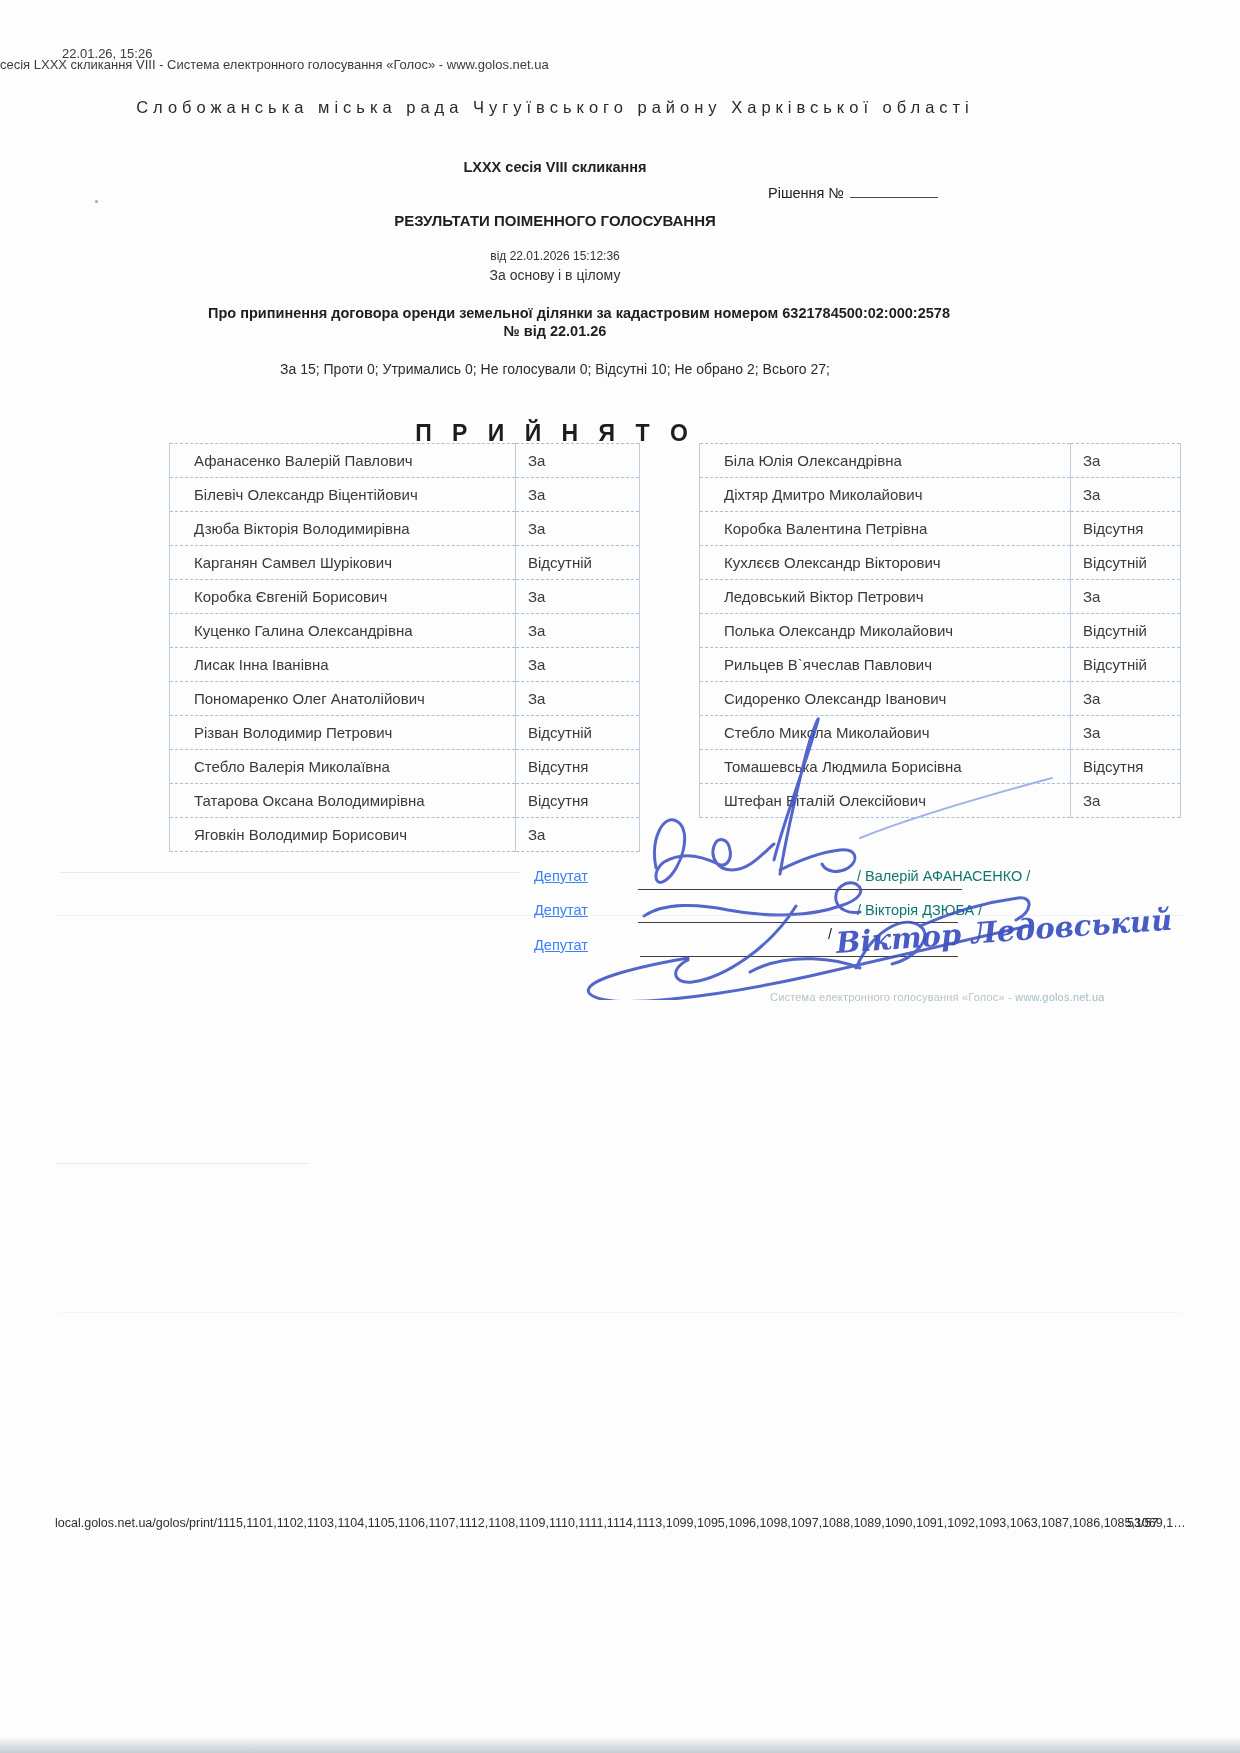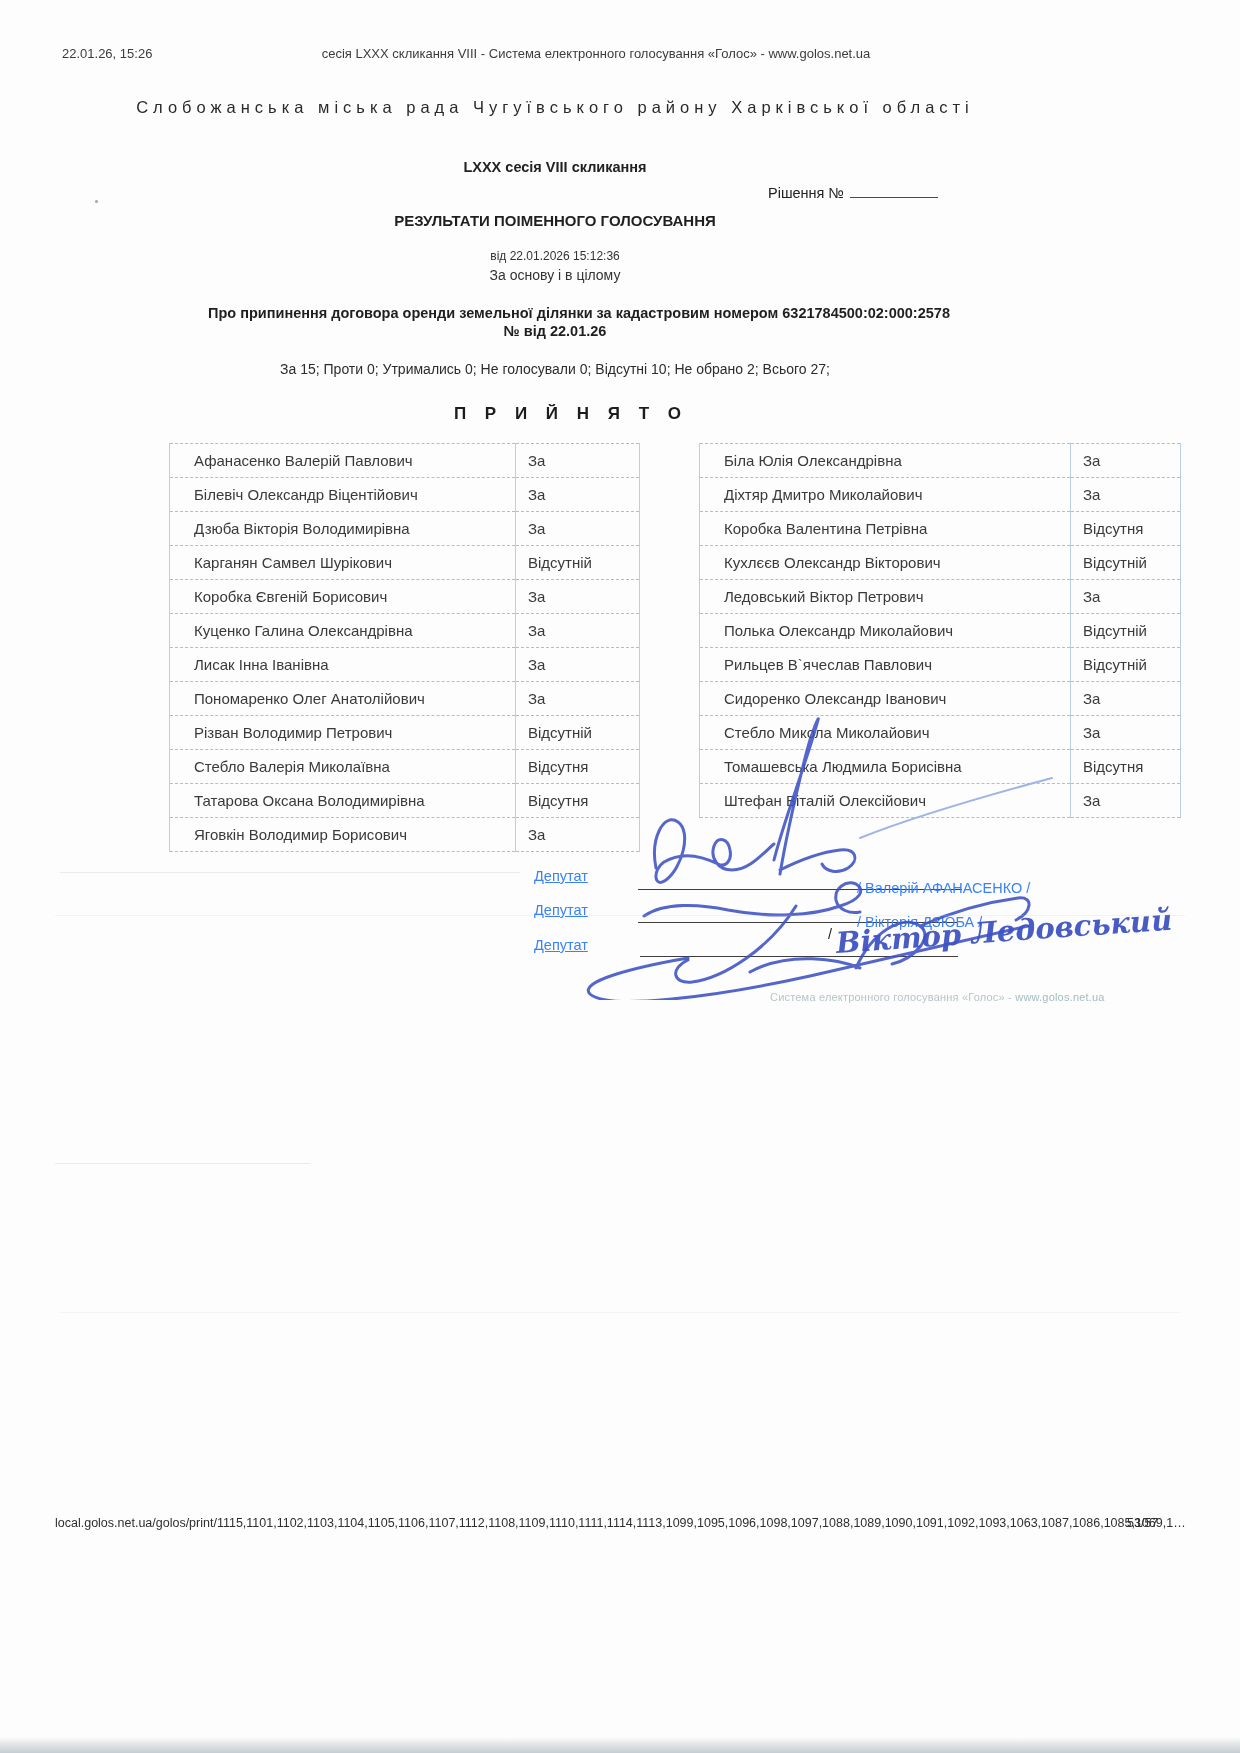--- a/index.html
+++ b/index.html
@@ -14,37 +14,37 @@
   .council-title { top:98px; font-size:16.5px; letter-spacing:5px; color:#2a2a2a; white-space:nowrap; }
   .session { top:159px; font-weight:bold; font-size:14.5px; color:#222; }
   .decision { left:768px; top:184px; font-size:14.5px; color:#222; }
   .decision-line { display:inline-block; width:88px; border-bottom:1.5px solid #4a4a4a; height:13px; margin-left:6px; }
   .heading { top:212px; font-weight:bold; font-size:15px; color:#1f1f1f; }
   .dt { top:249px; font-size:12px; }
   .basis { top:267px; font-size:14px; }
   .subject1 { top:305px; font-weight:bold; font-size:14.5px; color:#1f1f1f;padding-left:24px; }
   .subject2 { top:323px; font-weight:bold; font-size:14.5px; color:#1f1f1f; }
   .totals { top:361px; font-size:14px; color:#2c2c2c; }
-  .result { top:404px; font-weight:bold; font-size:17px; letter-spacing:7px; color:#1d1d1d;margin-left:16px; }
+  .result { top:420px; font-weight:bold; font-size:23px; letter-spacing:7px; color:#1d1d1d; }
 
   table.votes { border-collapse:collapse; table-layout:fixed;margin-left:32px; }
   table.votes td {
     height:31px; font-size:15px; color:#3a3a3a; vertical-align:middle;
     border-top:1px dashed #a6c2d8; border-bottom:1px dashed #a6c2d8;
     border-left:1px solid #bccfe1; border-right:1px solid #bccfe1;
     overflow:hidden; white-space:nowrap;
   }
   td.name-cell { padding-left:24px; }
   td.vote-cell { padding-left:12px; }
   #left-table { left:137px; top:443px; width:470px; }
   #right-table { left:667px; top:443px; width:481px; }
 
   .sig-label { font-size:14.5px; color:#3b82f6;text-decoration:underline; }
   .sig-line { border-bottom:1.4px solid #3e3e3e; height:1px; }
-  .sig-name { font-size:14.5px; color:#3b82f6; white-space:nowrap;margin-top:12px; }
+  .sig-name { font-size:14.5px; color:#0f766e; white-space:nowrap; }
   .handwritten {
     font-family:"DejaVu Serif", serif; font-style:italic; font-weight:bold;
     font-size:29px; color:#3a4fc0; opacity:.92;
     transform:rotate(-4deg); transform-origin:left center; display:inline-block;
   }
   .hw-slash { font-size:14.5px; color:#222; margin-right:4px; vertical-align:top; }
 
   .watermark { left:770px; top:991px; font-size:11px; color:#b6c4c7; letter-spacing:.2px; }
   .watermark .wm-url { color:#a1bcc2; }
 
@@ -59,21 +59,21 @@
     background:linear-gradient(to bottom, rgba(230,234,237,0) 0%, #dde1e4 55%, #c6cdd2 100%);
   }
   svg.signatures { position:absolute; left:560px; top:710px; pointer-events:none; }
 </style>
 </head>
 <body>
 
 <div class="page">
 
   <div class="abs hdr" style="left:62px; top:46px;">22.01.26, 15:26</div>
-  <div class="abs hdr" style="left:0; width:1192px; top:46px; text-align:center;">сесія LXXX скликання VIII - Система електронного голосування «Голос» - www.golos.net.ua</div>
+  <div class="abs hdr" style="left:0; width:1192px; top:57px; ">сесія LXXX скликання VIII - Система електронного голосування «Голос» - www.golos.net.ua</div>
 
   <div class="abs centered council-title">Слобожанська міська рада Чугуївського району Харківської області</div>
   <div class="abs centered session">LXXX сесія VIII скликання</div>
 
   <div class="abs decision">
     <span>Рішення №</span><span class="decision-line"></span>
   </div>
 
   <div class="abs centered heading">РЕЗУЛЬТАТИ ПОІМЕННОГО ГОЛОСУВАННЯ</div>
   <div class="abs centered dt">від 22.01.2026 15:12:36</div>

